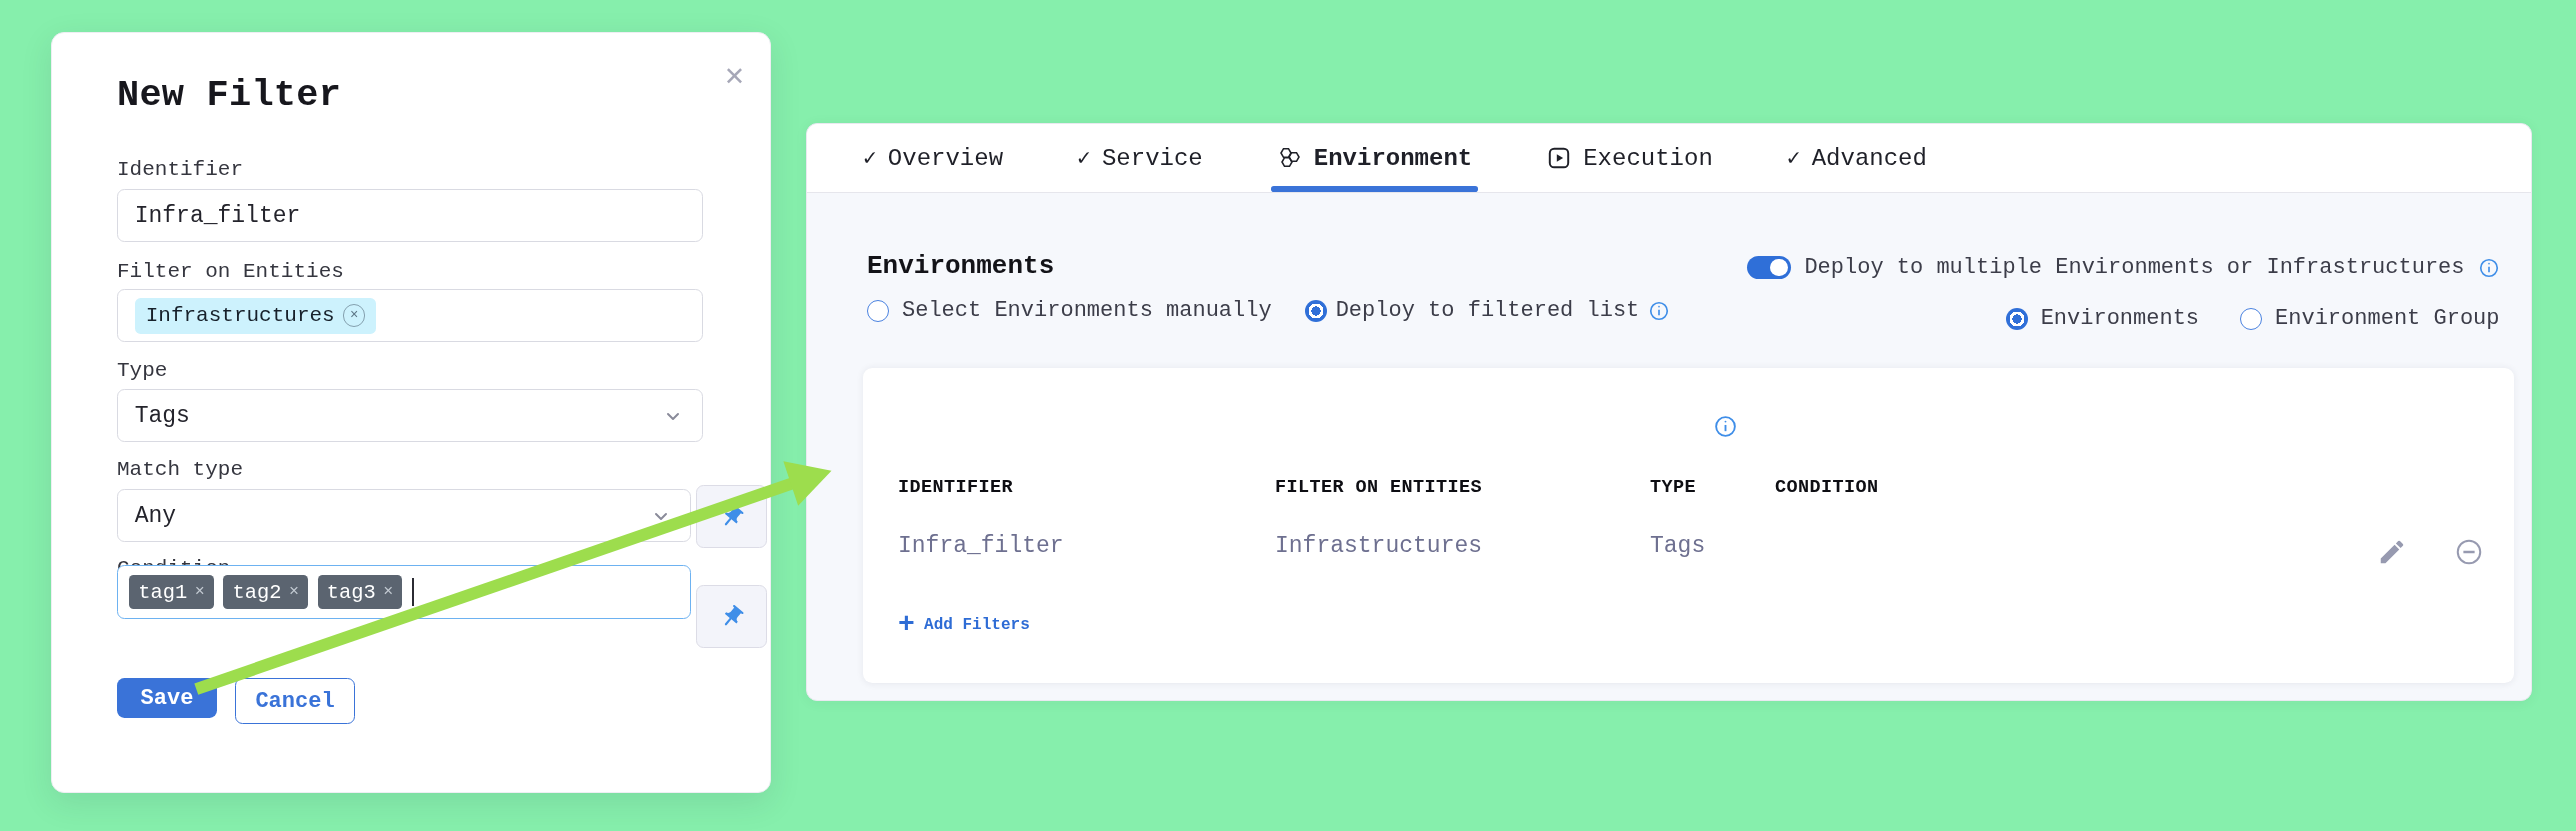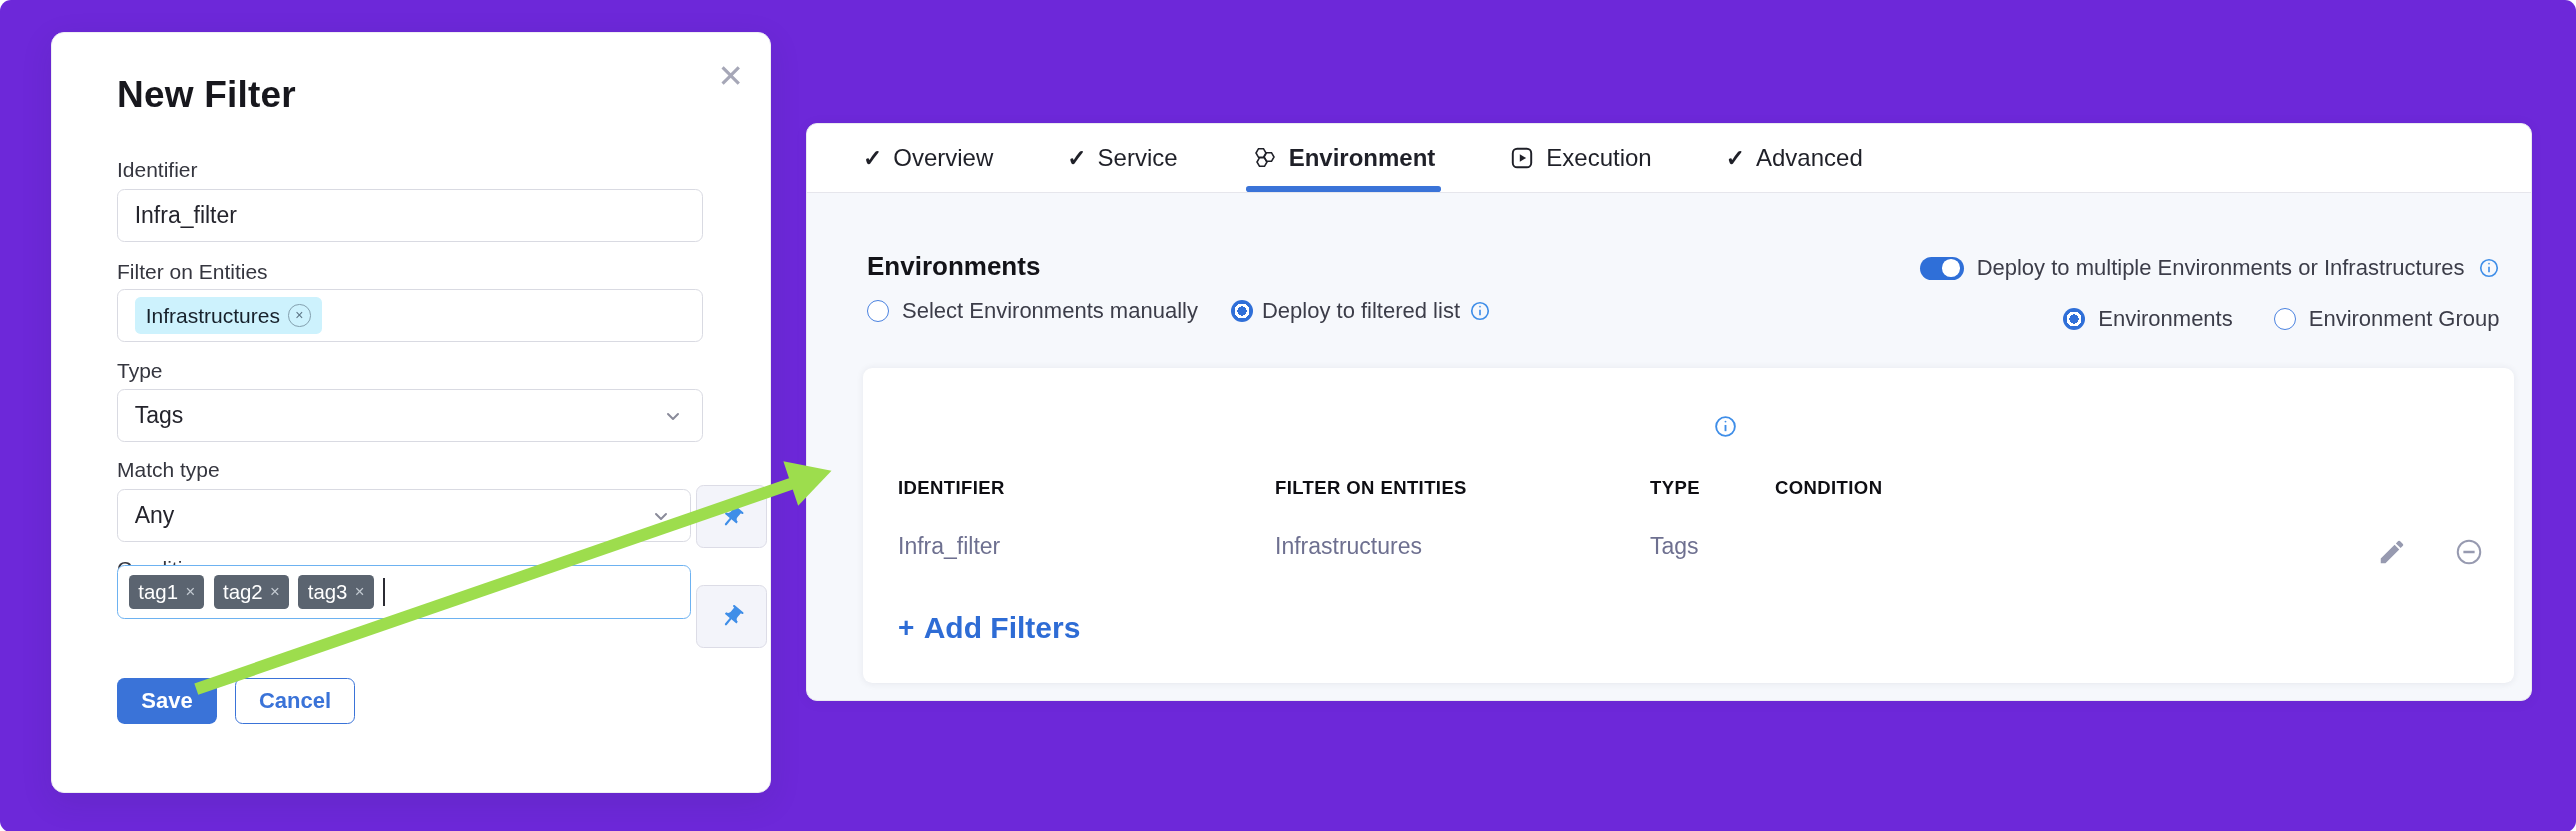--- a/index.html
+++ b/index.html
@@ -1,17 +1,17 @@
 <!DOCTYPE html>
 <html style="font-size:15px"><head>
 <meta charset="utf-8">
 <style>
   html,body{margin:0;padding:0;background:#fff;}
-  .canvas{position:relative;width:2576px;height:832px;background:#6d28d9;
-    font-family:Liberation Sans, sans-serif;color:#1f2028;overflow:hidden;border-radius:11px;}
+  .canvas{position:relative;width:2576px;height:832px;background:#86efac;
+    font-family:Liberation Mono, monospace;color:#1f2028;overflow:hidden;}
   .abs{position:absolute;}
 
   
   .modal{left:51px;top:32px;width:718px;height:759px;background:#fff;border:0.9px solid #eeeef3;
     border-radius:13px;box-shadow:0 9.3px 31.5px rgba(33,38,58,.10);}
   .modal-title{left:65px;top:41px;font-size:37px;font-weight:700;color:#17171d;letter-spacing:0.2px;}
   .modal-close{right:26px;top:28px;font-size:31.5px;color:#a6a7b7;cursor:pointer;line-height:1;}
   .fld-label{font-size:21px;color:#35363f;left:65px;}
   .inp{left:65px;width:586px;height:53px;border:0.9px solid #d9dae2;border-radius:7.4px;background:#fff;
     display:flex;align-items:center;padding:0 16.7px;font-size:23px;color:#24242c;box-sizing:border-box;}
@@ -20,21 +20,21 @@
   .circ-x{display:inline-flex;align-items:center;justify-content:center;width:20.4px;height:20.4px;
     border:0.9px solid #84a0ae;border-radius:50%;font-size:14px;color:#5b7484;cursor:pointer;}
   .chev{margin-left:auto;width:24px;height:24px;flex:0 0 auto;}
   .pinbox{left:644px;width:69px;height:61px;background:#f3f4fa;border:0.9px solid #dcdce6;border-radius:7.4px;
     display:flex;align-items:center;justify-content:center;cursor:pointer;}
   .cond{border:1.9px solid #6db2f1;gap:9.3px;padding:0 11px;}
   .tag-chip{display:inline-flex;align-items:center;gap:7.4px;background:#5b6470;color:#fff;
     border-radius:4.6px;padding:5.6px 9.3px;font-size:20.4px;}
   .tag-x{color:#c3cad2;font-size:16.7px;cursor:pointer;line-height:1;}
   .caret-bar{width:1.9px;height:28px;background:#2b2b33;}
-  .btn-save{left:65px;top:645px;width:100px;height:46px;background:#3a73d8;border-radius:7.4px;color:#fff;
+  .btn-save{left:65px;top:645px;width:100px;height:40px;background:#3a73d8;border-radius:7.4px;color:#fff;
     font-size:22px;font-weight:700;display:flex;align-items:center;justify-content:center;cursor:pointer;}
   .btn-cancel{left:183px;top:645px;width:120px;height:46px;background:#fff;border:1.9px solid #3a73d8;border-radius:7.4px;
     color:#3a73d8;font-size:22px;font-weight:700;display:flex;align-items:center;justify-content:center;
     box-sizing:border-box;cursor:pointer;}
 
   
   .panel{left:806px;top:123px;width:1724px;height:576px;background:#f6f8fc;border:0.9px solid #e9e9f0;
     border-radius:11px;box-shadow:0 1.9px 13px rgba(33,38,58,.05);}
   .tabbar{left:0;top:0;right:0;height:68px;background:#fff;border-bottom:0.9px solid #e6e6ec;
     border-radius:11px 11px 0 0;display:flex;align-items:center;padding-left:56px;gap:74px;}
@@ -60,21 +60,21 @@
   .checkbox{width:25px;height:25px;border:1.9px solid #3d74d9;border-radius:6.5px;background:#fff;
     box-sizing:border-box;flex:0 0 auto;cursor:pointer;}
   .graybar .lbl{margin-left:15px;font-size:22px;color:#34353f;}
   .vdiv{margin-left:auto;width:0.9px;height:37px;background:#dcdce6;}
   .grid-row{left:35px;width:1389px;display:grid;grid-template-columns:377px 375px 125px 1fr;align-items:center;}
   .th{font-size:18.5px;font-weight:700;color:#0e0e13;letter-spacing:0.4px;}
   .td{font-size:23px;color:#6e7090;}
   .rowicon{width:30px;height:30px;cursor:pointer;}
   .addrow{left:35px;top:243px;display:flex;align-items:center;gap:9.3px;cursor:pointer;}
   .addrow .plus{font-size:28px;font-weight:700;color:#2e6cd5;line-height:1;}
-  .addrow .txt{font-size:30px;font-weight:700;color:#2e6cd5;}
+  .addrow .txt{font-size:16px;font-weight:700;color:#2e6cd5;}
   svg{display:block;}
 </style>
 </head>
 <body>
 
 <div class="canvas">
 
   <div class="abs modal">
     <div class="abs modal-title">New Filter</div>
     <div class="abs modal-close">✕</div>

